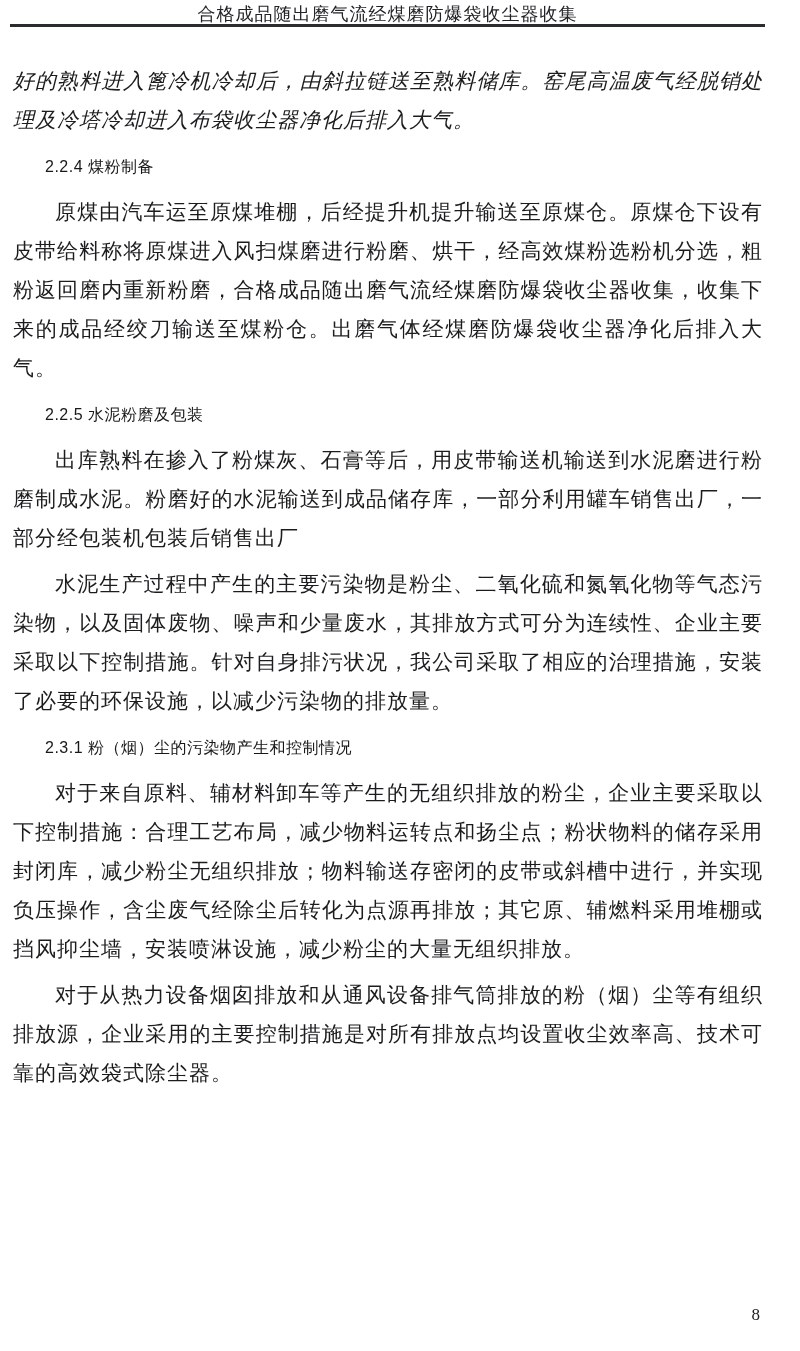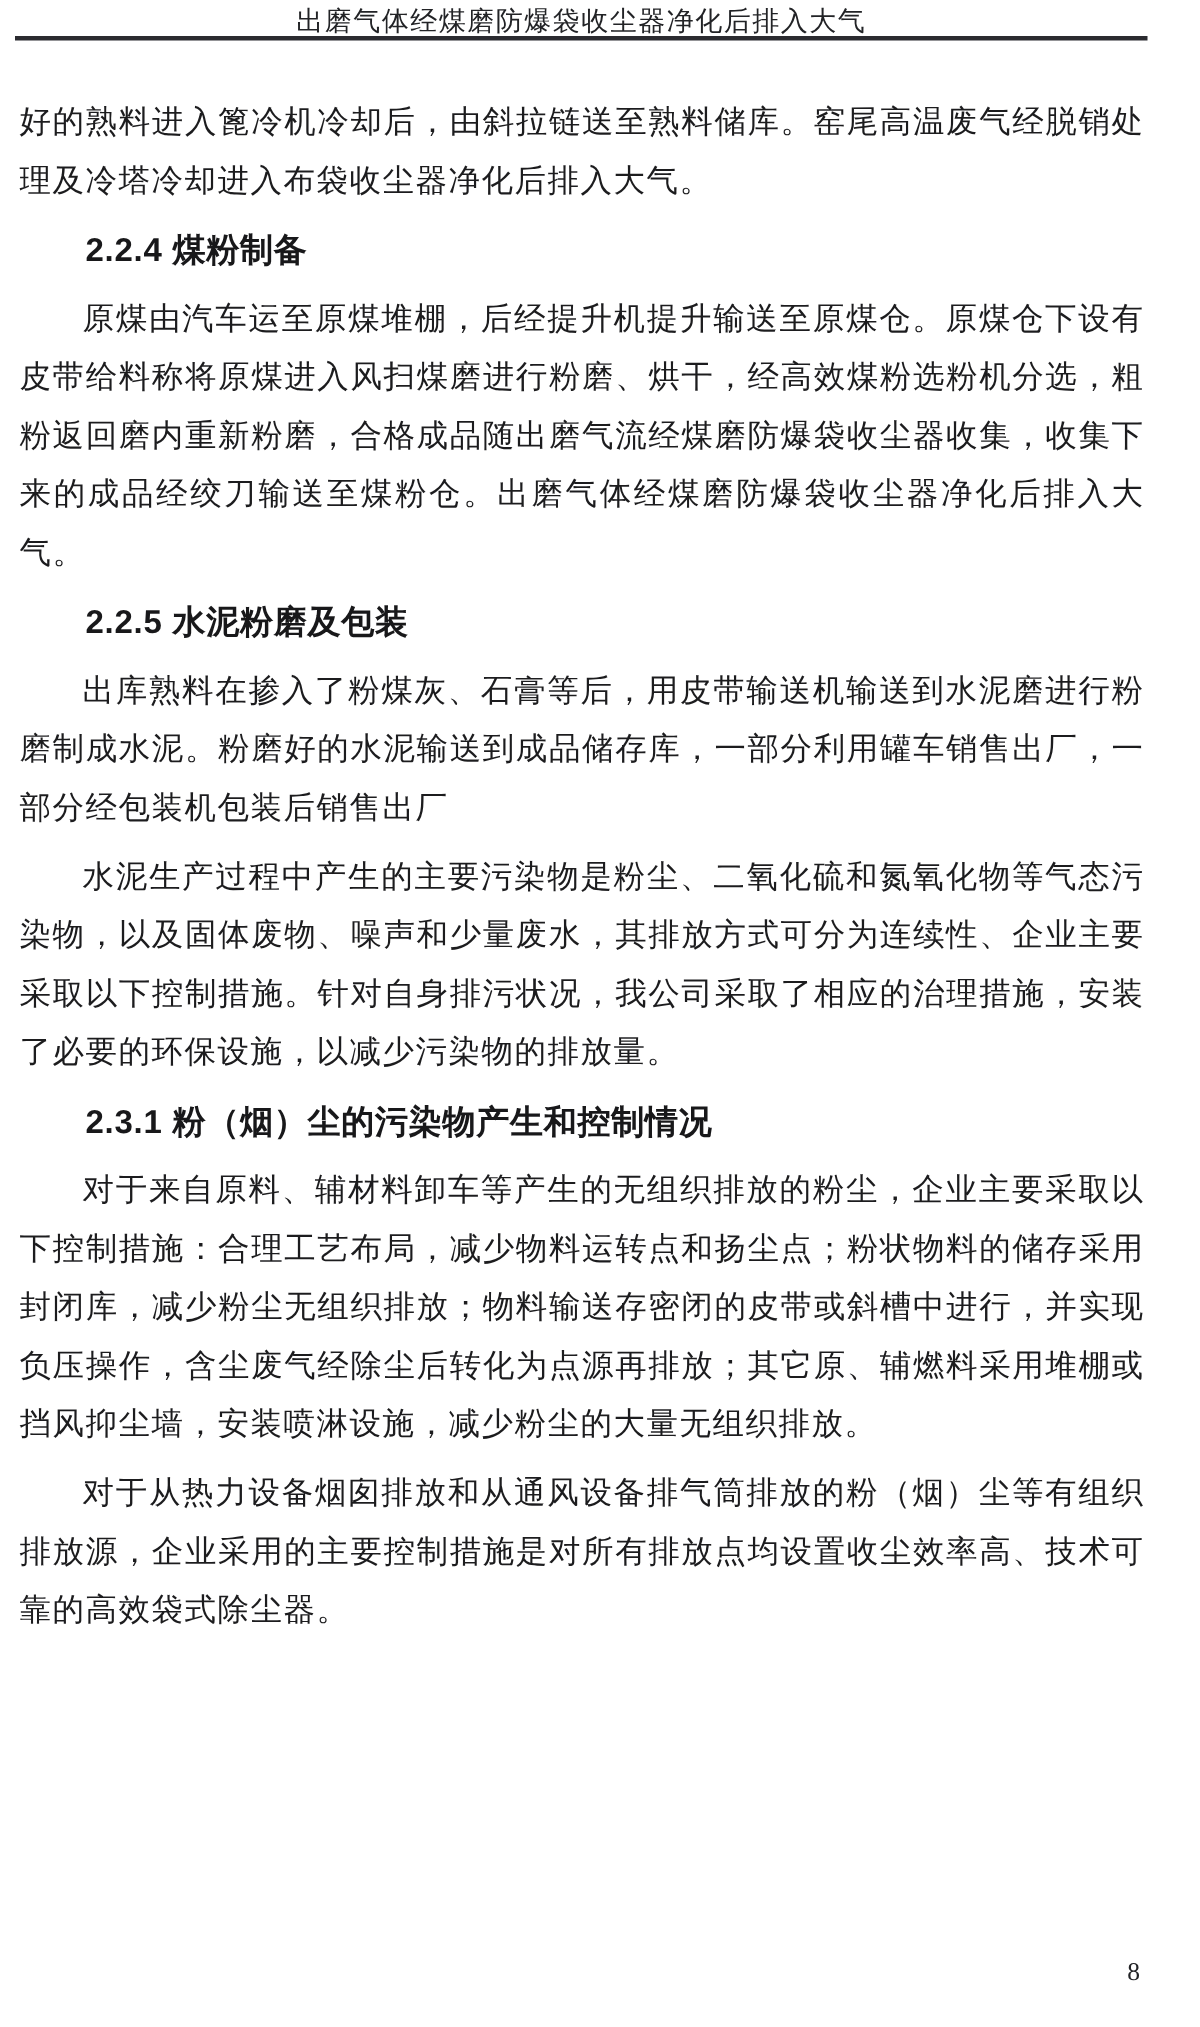--- a/index.html
+++ b/index.html
@@ -49,46 +49,47 @@
     line-height: 39px;
     letter-spacing: 1px;
     text-align: justify;
   }
   .para {
     margin: 0 0 7px 0;
     text-indent: 2em;
   }
   .para.noindent {
     text-indent: 0;
+    font-style: italic;
   }
   .heading {
     margin: 0 0 7px 0;
     padding-left: 2em;
     font-family: "Liberation Sans", "DejaVu Sans", sans-serif;
-    font-weight: bold;
-    font-size: 22px;
+    font-weight: normal;
+    font-size: 16px;
     line-height: 39px;
     letter-spacing: 0.5px;
     color: #18181a;
   }
   .page-number {
     position: absolute;
     right: 40px;
     bottom: 26px;
     font-size: 17px;
     color: #222326;
   }
 </style>
 </head>
 <body>
 
 <div class="page">
 
   <div class="doc-header">
-    <span class="doc-header-title">出磨气体经煤磨防爆袋收尘器净化后排入大气</span>
+    <span class="doc-header-title">合格成品随出磨气流经煤磨防爆袋收尘器收集</span>
   </div>
   <div class="doc-header-rule"></div>
 
   <div class="doc-body">
 
     <p class="para noindent">好的熟料进入篦冷机冷却后，由斜拉链送至熟料储库。窑尾高温废气经脱销处理及冷塔冷却进入布袋收尘器净化后排入大气。</p>
 
     <p class="heading">2.2.4 煤粉制备</p>
 
     <p class="para">原煤由汽车运至原煤堆棚，后经提升机提升输送至原煤仓。原煤仓下设有皮带给料称将原煤进入风扫煤磨进行粉磨、烘干，经高效煤粉选粉机分选，粗粉返回磨内重新粉磨，合格成品随出磨气流经煤磨防爆袋收尘器收集，收集下来的成品经绞刀输送至煤粉仓。出磨气体经煤磨防爆袋收尘器净化后排入大气。</p>

